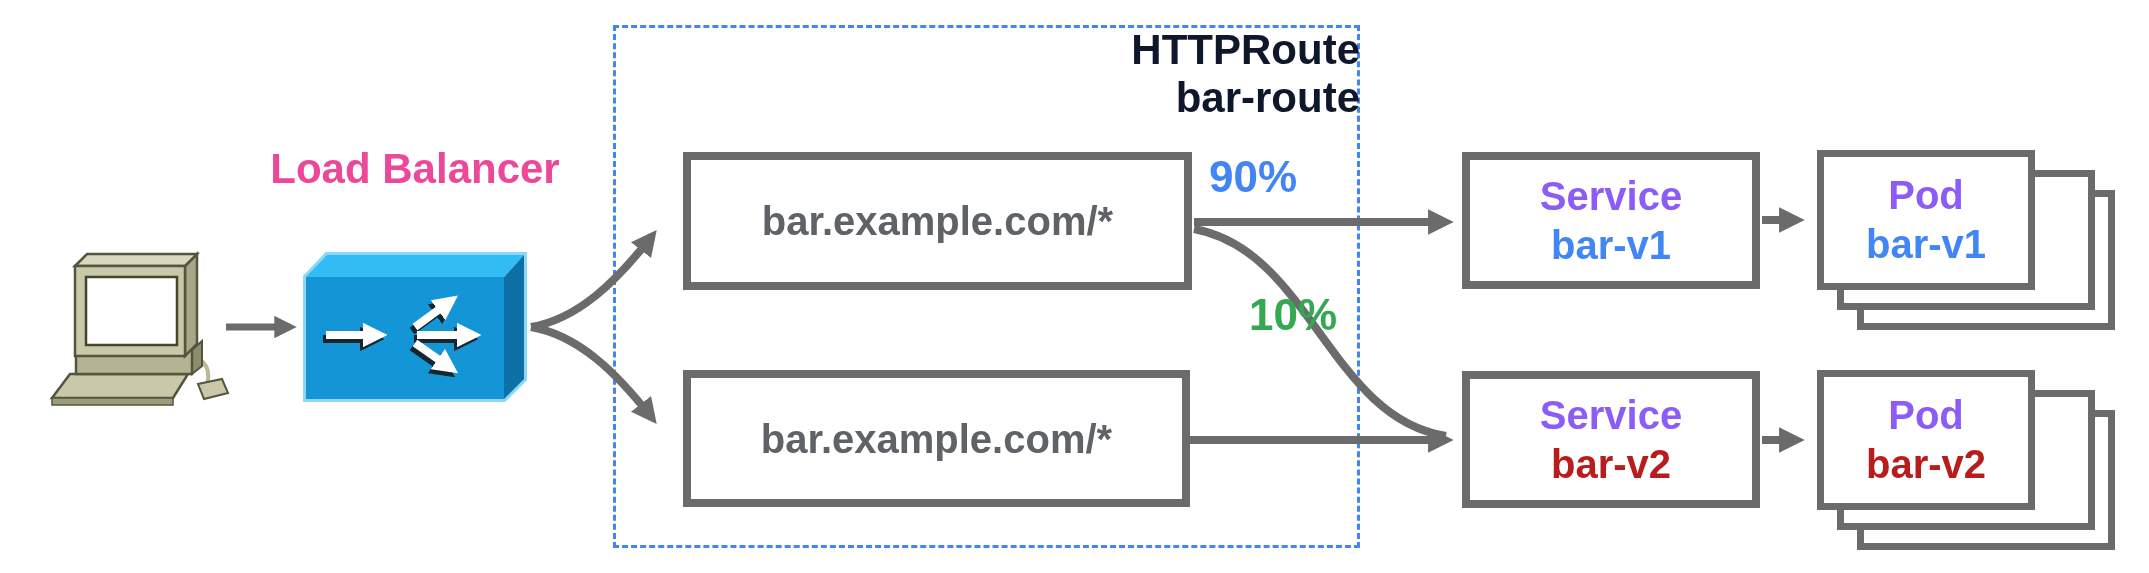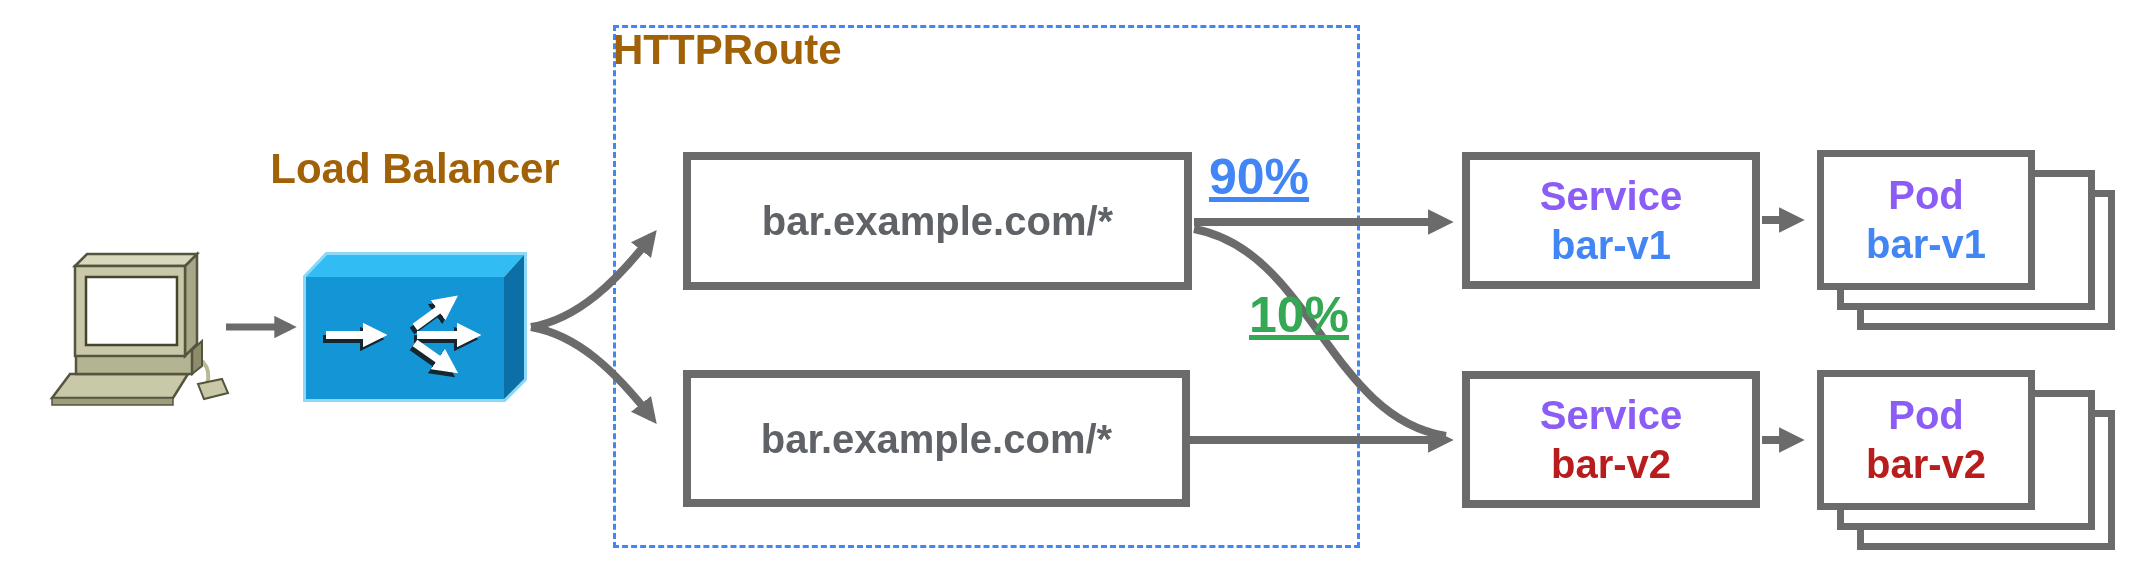--- a/index.html
+++ b/index.html
@@ -7,44 +7,44 @@
     position:relative;width:2149px;height:573px;background:#fff;overflow:hidden;
     font-family:"Liberation Sans","DejaVu Sans",sans-serif;font-weight:bold;color:#5f6368;
   }
   #wires{position:absolute;left:0;top:0;z-index:2;}
   .route-group{
     position:absolute;left:613px;top:25px;width:747px;height:523px;
     box-sizing:border-box;border:3px dashed #4285f4;z-index:1;
   }
   .route-title{
     position:absolute;left:613px;top:26px;width:747px;z-index:3;
-    text-align:left;font-size:42px;line-height:48px;color:#a16207;
+    text-align:right;font-size:42px;line-height:48px;color:#0f172a;
   }
   .node{
     position:absolute;box-sizing:border-box;background:#fff;border:8px solid #6b6b6b;
     display:flex;flex-direction:column;align-items:center;justify-content:center;
     text-align:center;font-size:40px;line-height:50px;color:#5f6368;z-index:3;
   }
   .rule-1{left:683px;top:152px;width:509px;height:138px;}
   .rule-2{left:683px;top:370px;width:507px;height:137px;}
   .svc-1{left:1462px;top:152px;width:298px;height:137px;line-height:49px;}
   .svc-2{left:1462px;top:371px;width:298px;height:137px;line-height:49px;}
   .pod-front{width:218px;height:140px;border-width:7px;line-height:49px;}
   .pod-1{left:1817px;top:150px;}
   .pod-2{left:1817px;top:370px;}
   .stack-layer{
     position:absolute;box-sizing:border-box;width:258px;height:140px;
     background:#fff;border:7px solid #6b6b6b;
   }
-  .weight{position:absolute;font-size:50px;line-height:44px;z-index:3;text-decoration:underline;}
+  .weight{position:absolute;font-size:44px;line-height:44px;z-index:3;}
   .weight-90{left:1209px;top:155px;color:#4285f4;}
   .weight-10{left:1213px;top:293px;color:#34a853;margin-left:36px;}
   .lb-label{
     position:absolute;left:265px;top:146px;width:300px;text-align:center;
-    font-size:42px;line-height:46px;color:#a16207;z-index:3;
+    font-size:42px;line-height:46px;color:#ec4899;z-index:3;
   }
   .name-blue{color:#4285f4;}
   .name-green{color:#b91c1c;}
   .kind{color:#8b5cf6;}
 </style>
 </head>
 <body>
 
 <div id="canvas">
 
@@ -107,20 +107,21 @@
 
     <line x1="1762" y1="220" x2="1797" y2="220" stroke="#6b6b6b" stroke-width="8" marker-end="url(#ah-gray)"></line>
     <line x1="1762" y1="440" x2="1797" y2="440" stroke="#6b6b6b" stroke-width="8" marker-end="url(#ah-gray)"></line>
   </svg>
 
   <div class="lb-label">Load Balancer</div>
 
   <div class="route-group"></div>
   <div class="route-title">
     <div>HTTPRoute</div>
+    <div>bar-route</div>
   </div>
 
   <div class="node rule-1">
     <div>bar.example.com/*</div>
   </div>
   <div class="node rule-2">
     <div>bar.example.com/*</div>
   </div>
 
   <div class="weight weight-90">90%</div>

